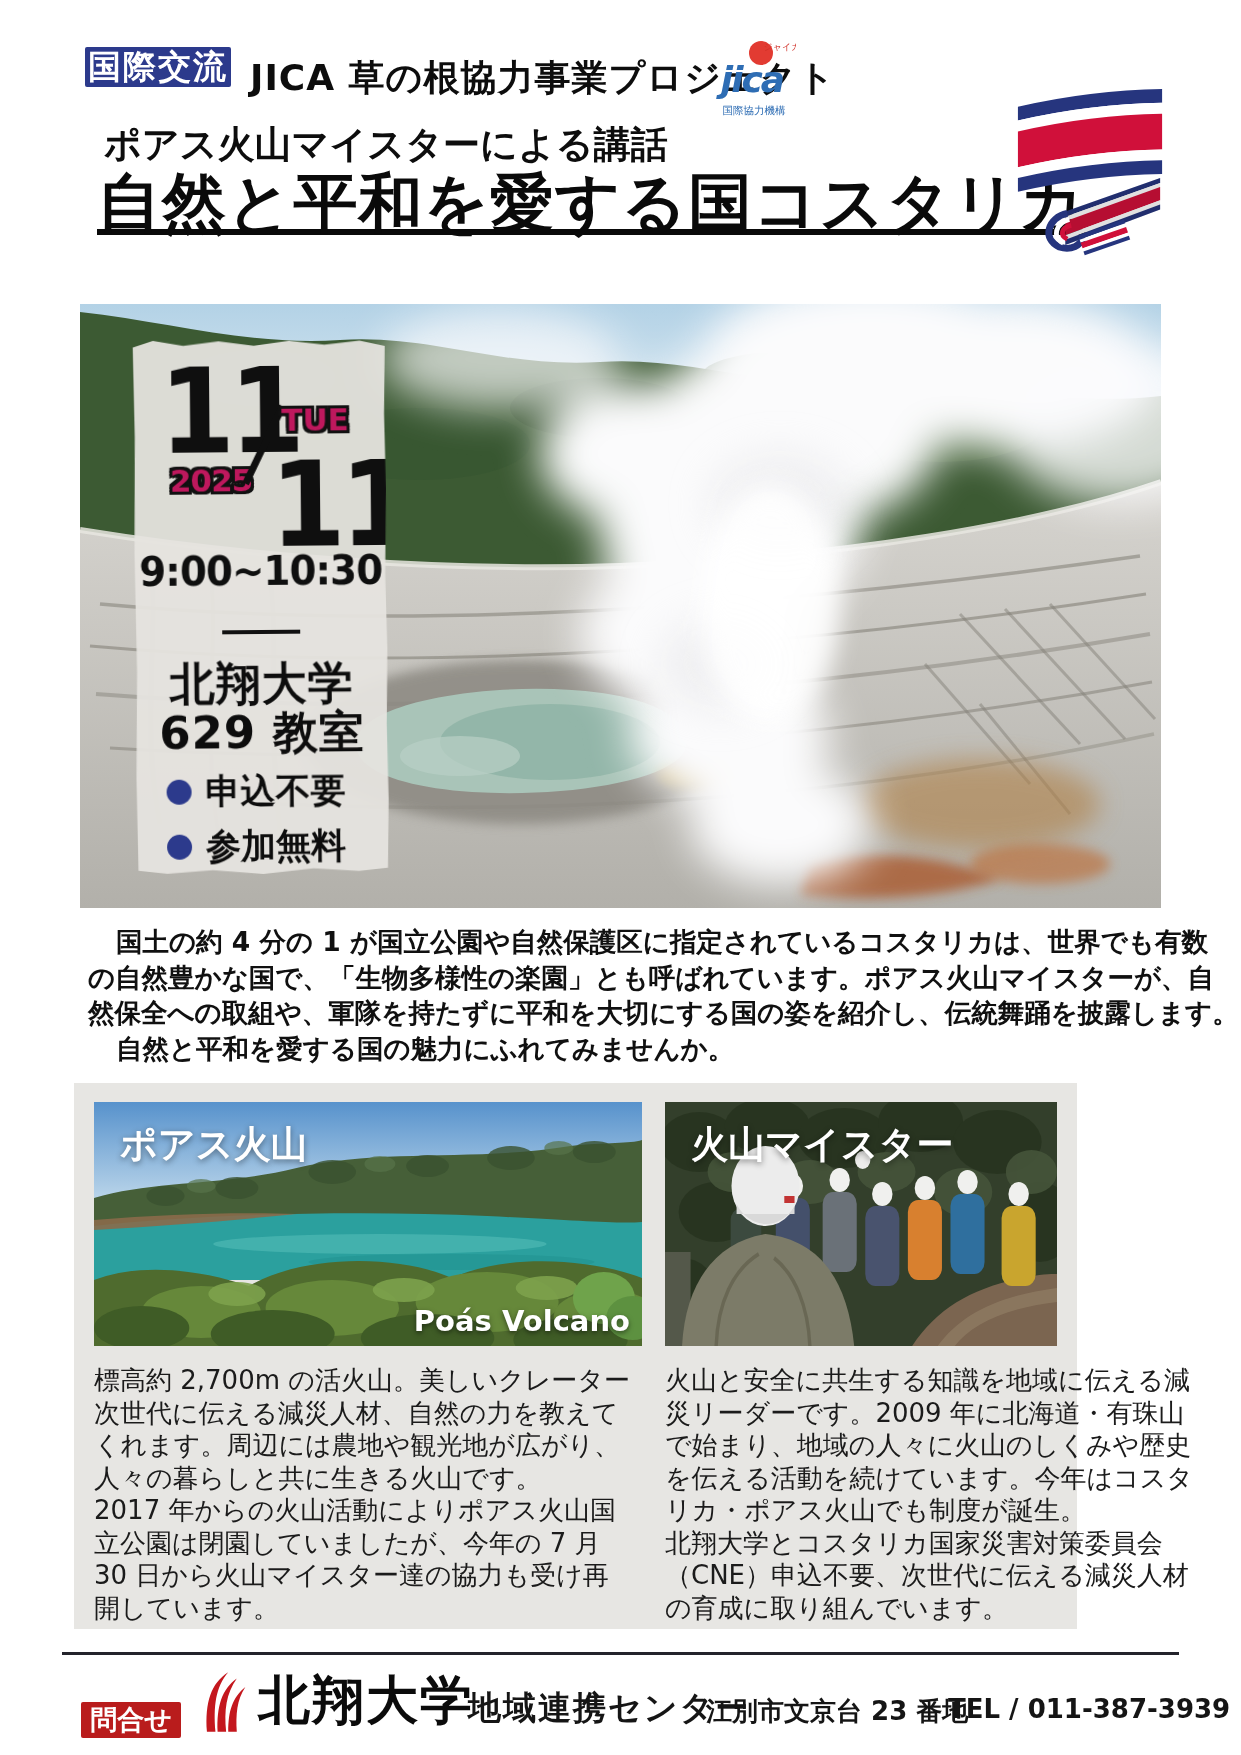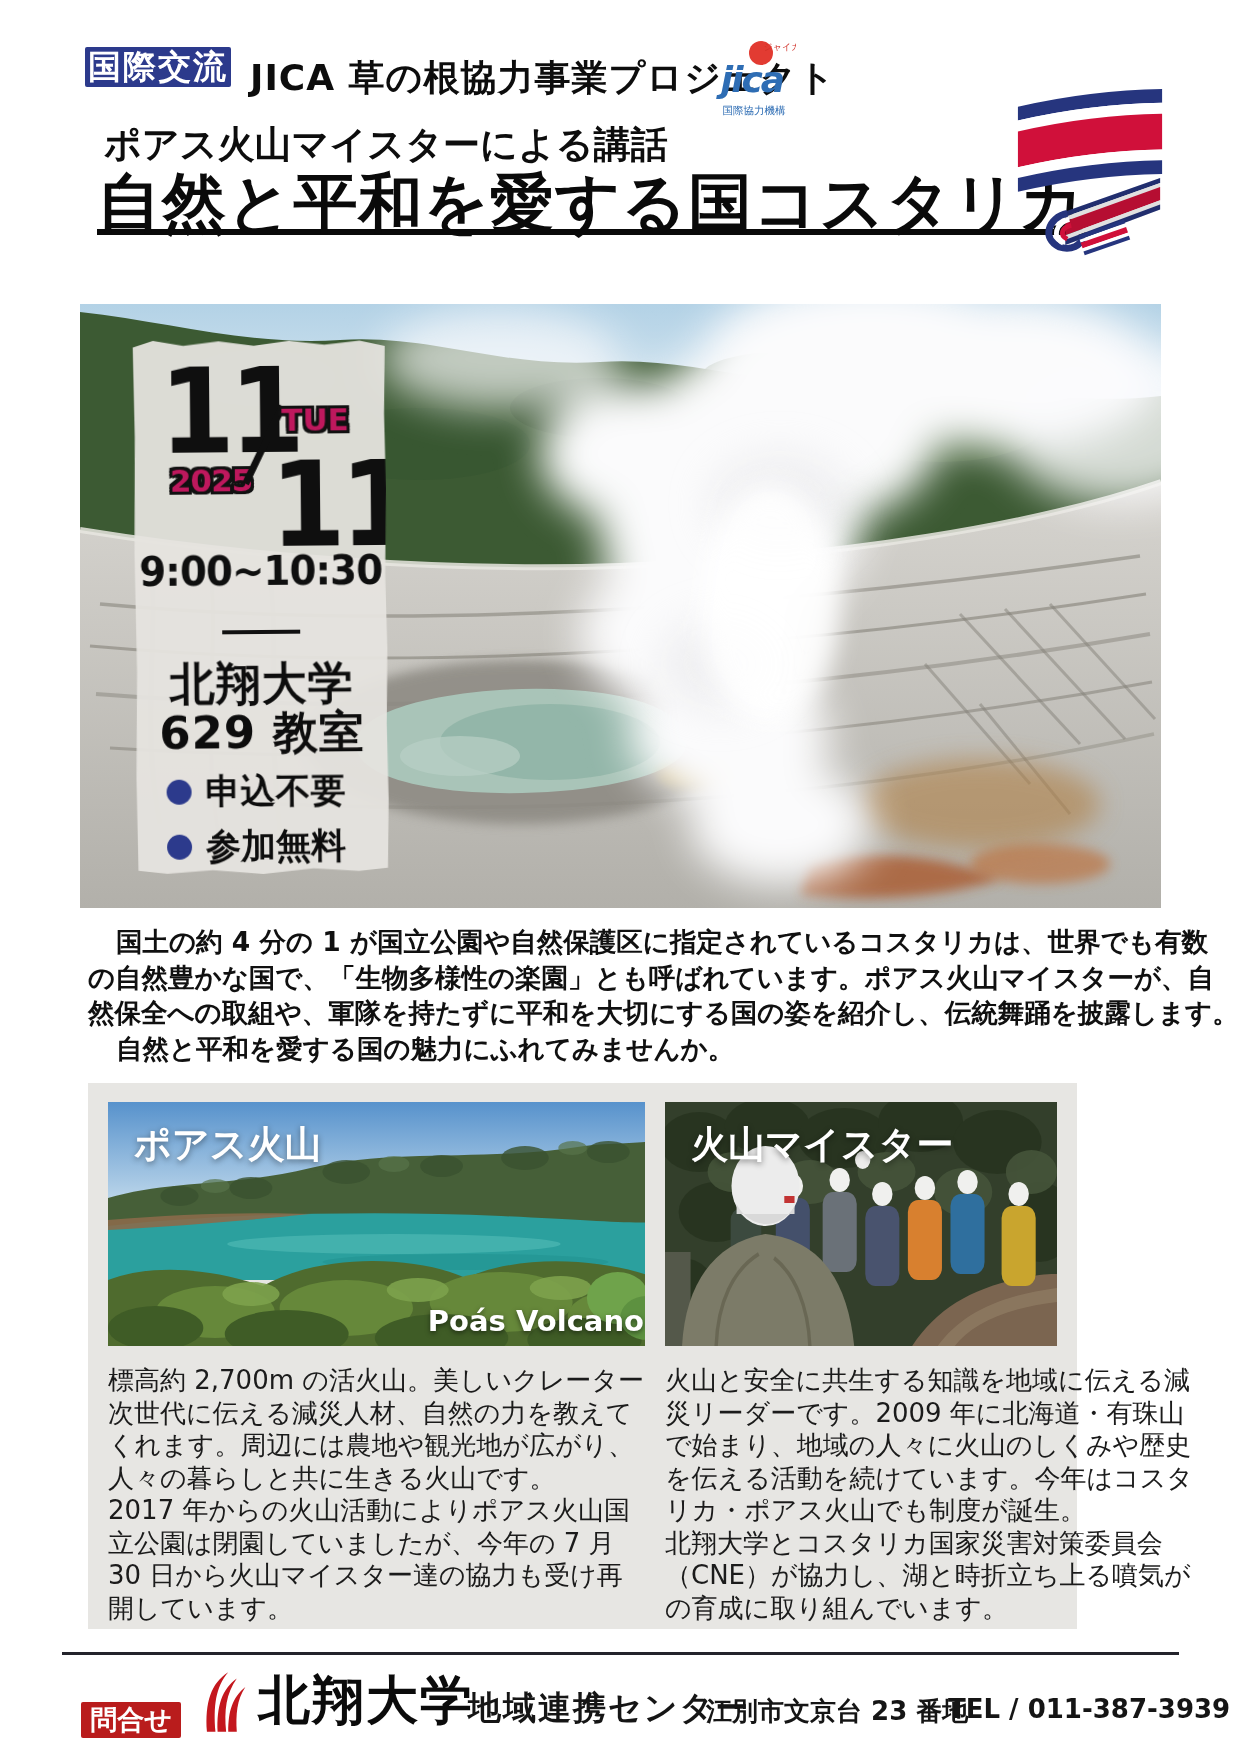--- a/index.html
+++ b/index.html
@@ -50,21 +50,21 @@
   .ev-notes{position:absolute;left:30px;top:430px;}
   .ev-note{display:flex;align-items:center;margin-bottom:13px;height:42px;}
   .ev-dot{width:25px;height:25px;border-radius:50%;background:#2c3a8c;margin-right:14px;flex:0 0 auto;}
   .ev-note-label{font-size:35px;font-weight:800;color:#0d0d0d;}
   
   .intro{position:absolute;left:88px;top:924px;width:1068px;}
   .iline{font-size:26.5px;line-height:35.5px;font-weight:700;color:#101010;white-space:nowrap;}
   .iline.ind{text-indent:28px;}
   
   .card{position:absolute;top:1083px;height:546px;background:#e7e6e3;}
-  .card-left{left:88px;width:588px;}
+  .card-left{left:74px;width:588px;}
   .card-right{left:645px;width:432px;}
   .cphoto{position:absolute;left:20px;top:19px;right:20px;height:244px;overflow:hidden;}
   .cphoto svg{position:absolute;inset:0;width:100%;height:100%;}
   .chead{position:absolute;left:26px;top:18px;font-size:37px;font-weight:800;color:#fff;text-shadow:0 2px 6px rgba(0,0,0,.45);}
   .ccap{position:absolute;right:12px;bottom:8px;font-size:29px;font-weight:800;color:#fff;text-shadow:0 2px 5px rgba(0,0,0,.5);}
   .cbody{position:absolute;left:20px;right:14px;top:281px;}
   .bl{font-size:26px;line-height:32.5px;color:#1b1b1b;white-space:nowrap;}
   
   .foot-line{position:absolute;left:62px;top:1652px;width:1117px;height:3px;background:#23232b;}
   .foot-badge{
@@ -335,21 +335,21 @@
       </svg>
       <div class="chead">火山マイスター</div>
     </div>
     <div class="cbody">
       <div class="bl">火山と安全に共生する知識を地域に伝える減</div>
       <div class="bl">災リーダーです。2009 年に北海道・有珠山</div>
       <div class="bl">で始まり、地域の人々に火山のしくみや歴史</div>
       <div class="bl">を伝える活動を続けています。今年はコスタ</div>
       <div class="bl">リカ・ポアス火山でも制度が誕生。</div>
       <div class="bl">北翔大学とコスタリカ国家災害対策委員会</div>
-      <div class="bl">（CNE）が協力し、湖と時折立ち上る噴気が</div>
+      <div class="bl">（CNE）申込不要、次世代に伝える減災人材</div>
       <div class="bl">の育成に取り組んでいます。</div>
     </div>
   </div>
 
   <div class="foot-line"></div>
   <div class="foot-badge">問合せ</div>
   <svg class="hokusho-mark" viewBox="0 0 44 60">
     <path d="M6,58 C4,30 10,12 26,2 C14,16 12,34 14,58 Z" fill="#c4171e"></path>
     <path d="M16,58 C15,34 20,18 34,8 C24,22 22,38 24,58 Z" fill="#c4171e"></path>
     <path d="M26,58 C26,38 30,26 42,16 C34,28 33,42 34,58 Z" fill="#c4171e"></path>

